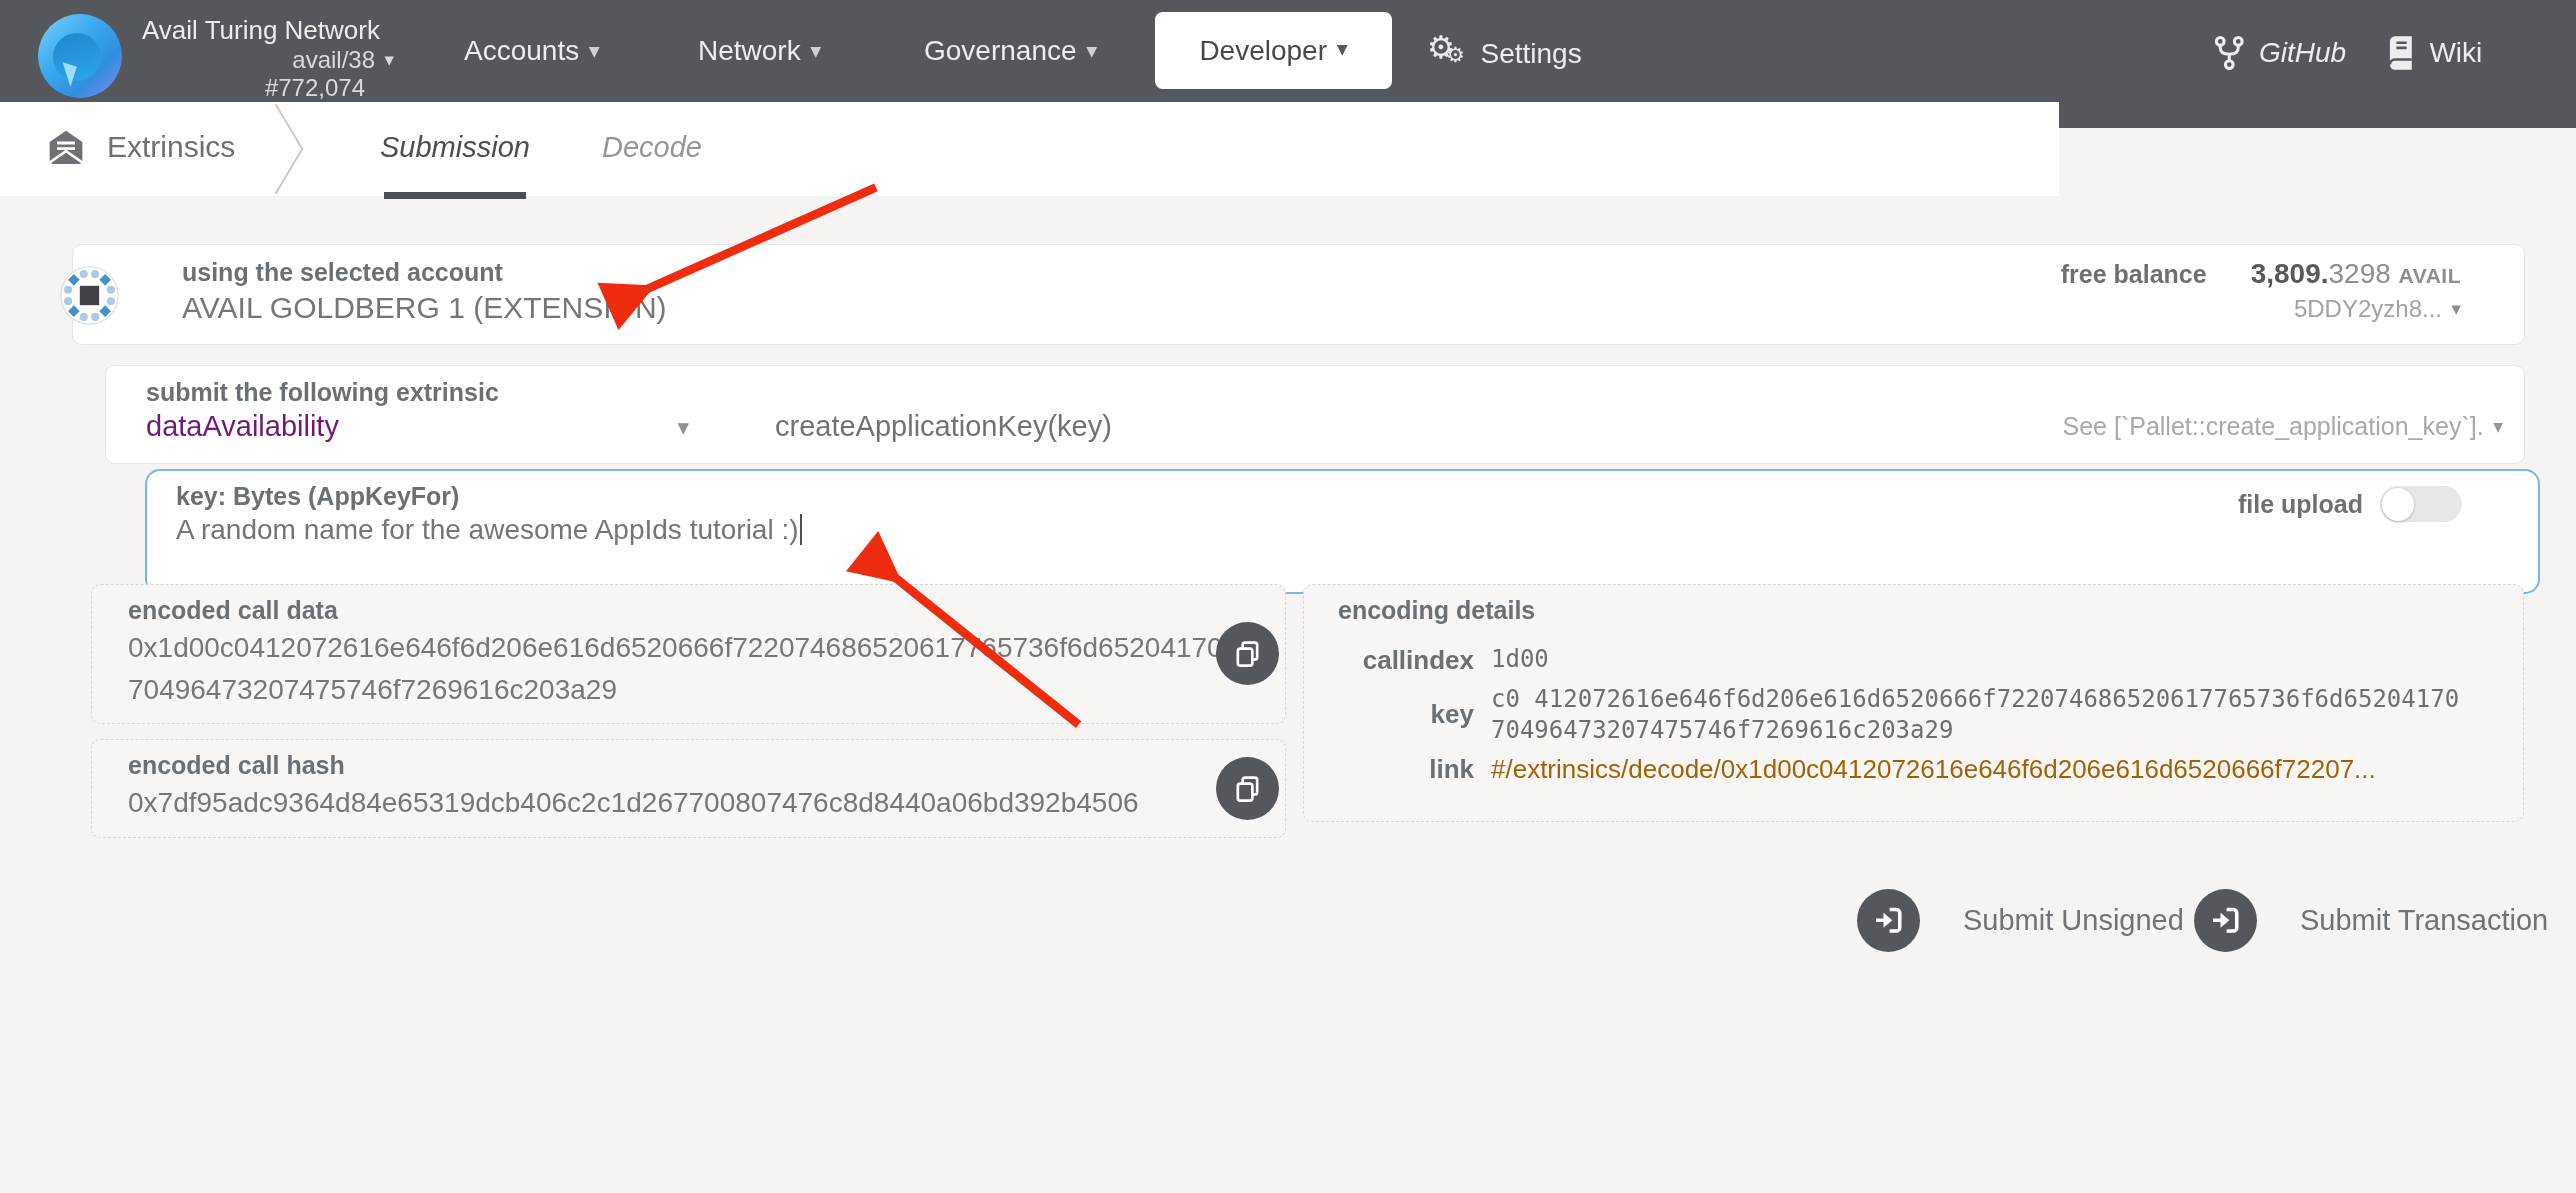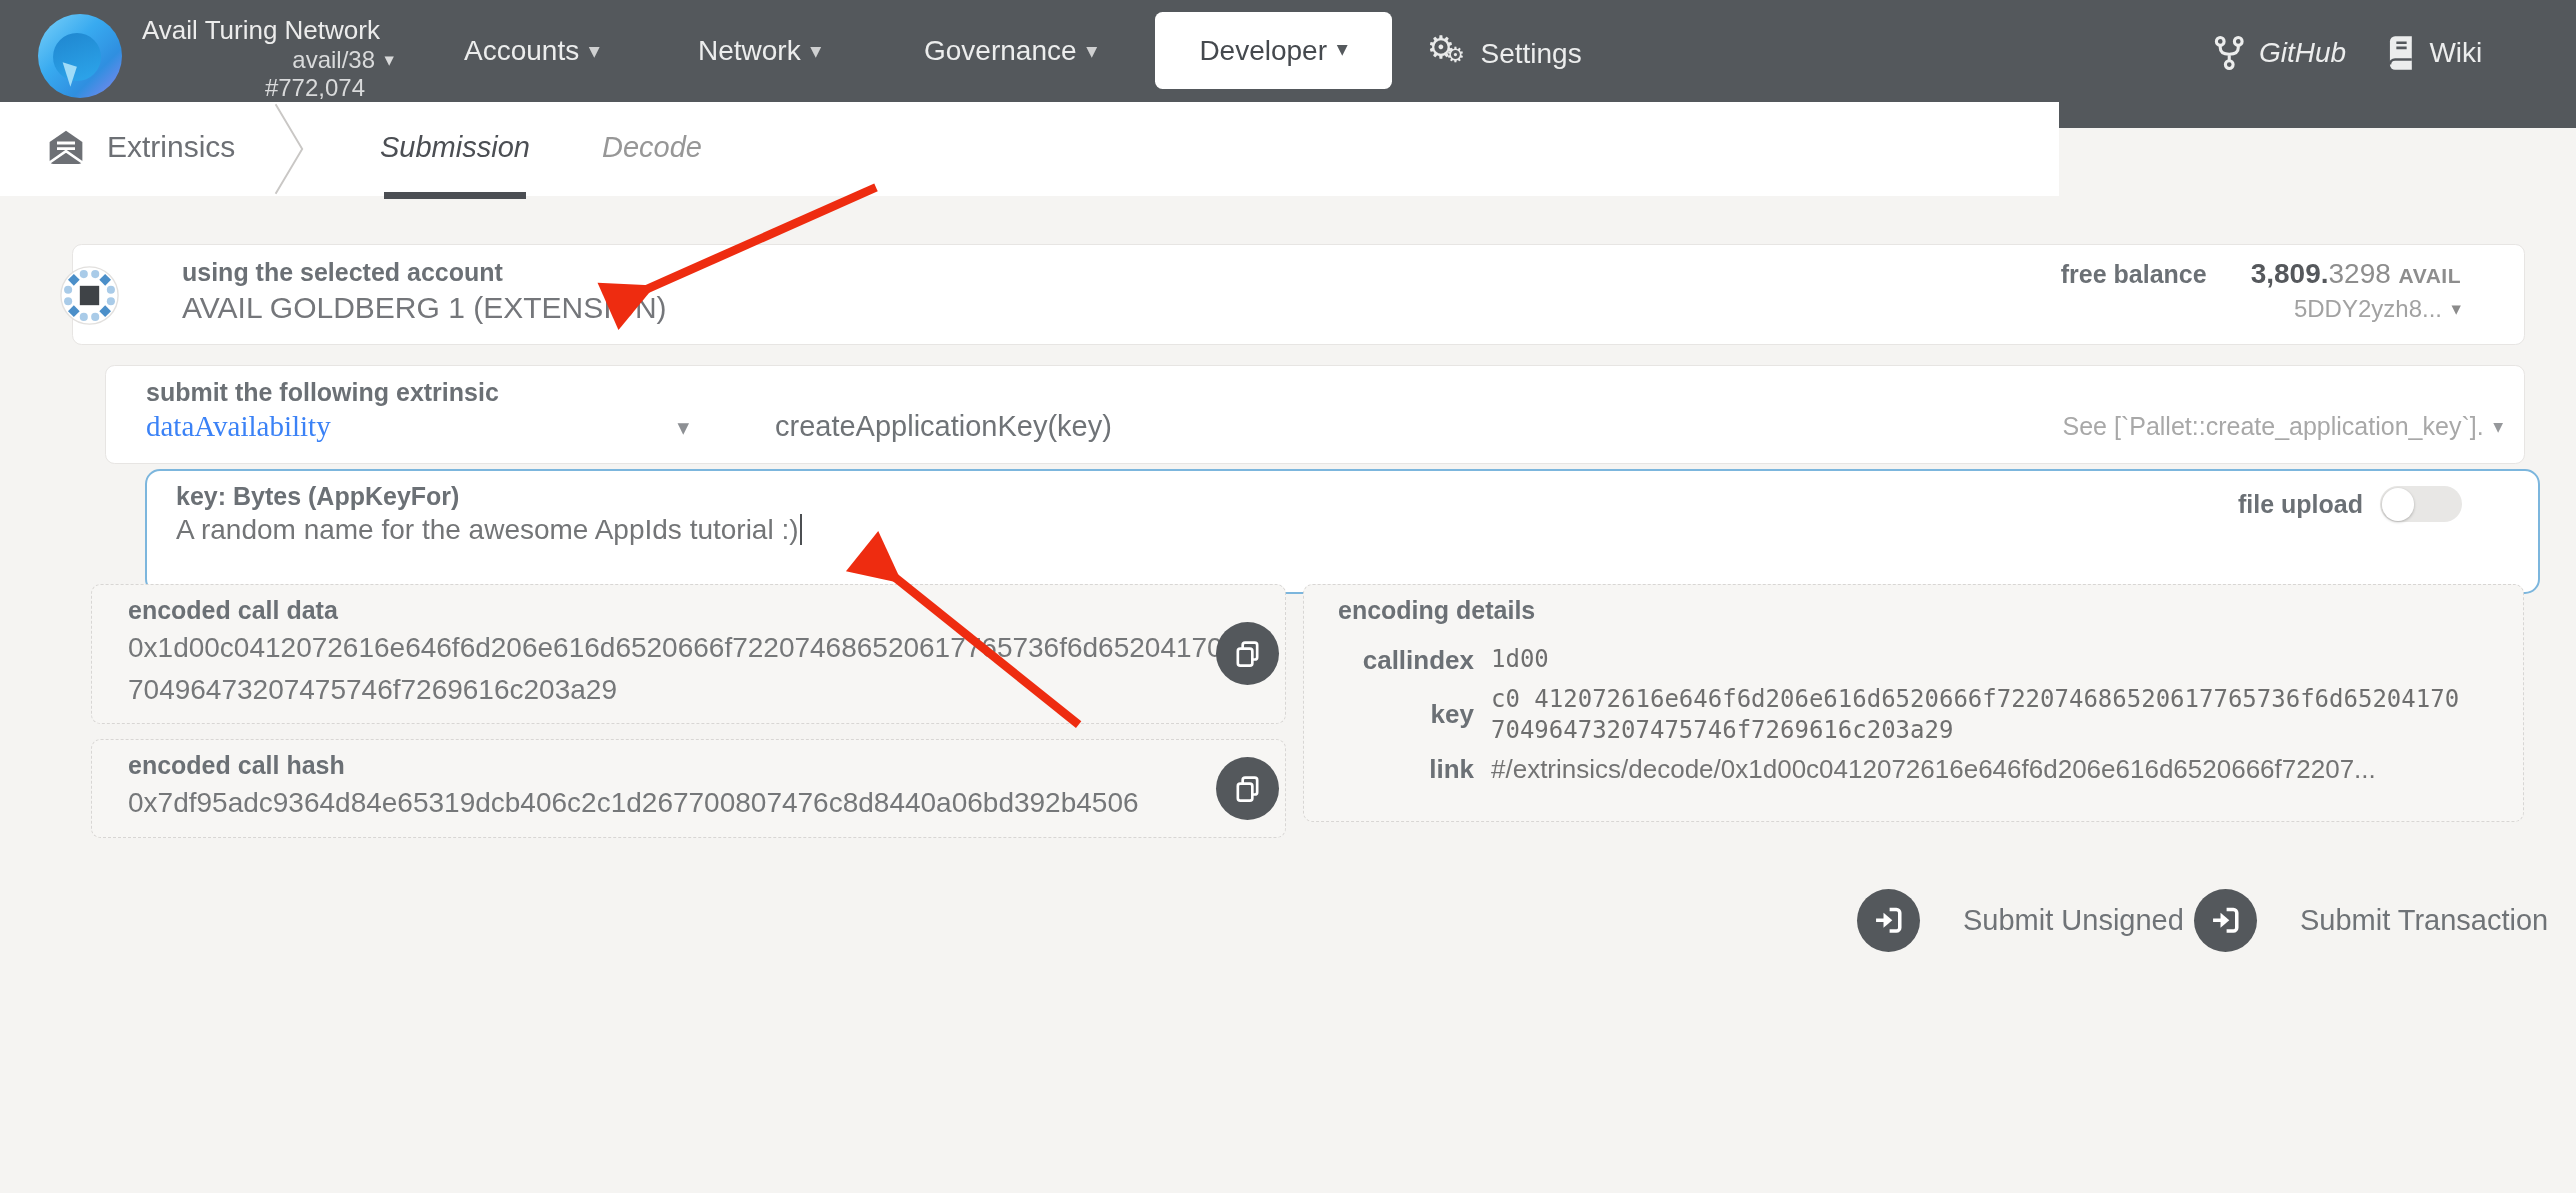--- a/index.html
+++ b/index.html
@@ -55,21 +55,21 @@
   .balance-row { position:absolute; right:63px; top:13.4px; display:flex; gap:44px; align-items:baseline; }
   .balance-val { font-size:28px; color:#8d8d8d; }
   .balance-int { font-weight:bold; color:#55585c; }
   .balance-unit { font-size:21px; font-weight:bold; letter-spacing:0.5px; color:#8d8d8d; }
   .addr-row { position:absolute; right:63px; top:50px; color:#a2a2a2; font-size:24px; }
   .addr-row .caret { color:#8b8b8b; }
 
   
   .extrinsic-card { left:105px; top:365px; width:2420px; height:99px; }
   .ext-label { position:absolute; left:40px; top:11.5px; }
-  .ext-pallet { position:absolute; left:40px; top:44px; font-size:29px; color:#3b82f6;font-family:Liberation Serif, serif; }
+  .ext-pallet { position:absolute; left:40px; top:44px; font-size:29px; color:#701a75; }
   .ext-pallet-caret { position:absolute; left:562px; top:48px; color:#8d9094; font-size:23px; }
   .ext-call { position:absolute; left:669px; top:44px; font-size:29px; color:#6f7377; }
   .ext-doc { position:absolute; right:21px; top:46px; color:#a8a8a8; font-size:25px; }
   .ext-doc .caret { color:#96989b; }
 
   
   .key-input { position:absolute; left:145px; top:469px; width:2395px; height:125px; background:#fff;
                border:2.9px solid #7cb6dd; border-radius:15px; }
   .key-label { position:absolute; left:29px; top:10.5px; }
   .key-value { position:absolute; left:29px; top:43px; font-size:28px; color:#737577; white-space:nowrap; }
@@ -90,21 +90,21 @@
               background:#54585c; display:flex; align-items:center; justify-content:center; cursor:pointer; }
 
   
   .details-card { left:1303px; top:584px; width:1221px; height:238px; padding:10.5px 0 0 34px; }
   .det-title { display:block; margin-bottom:19px; }
   .det-row { display:flex; margin-bottom:7.6px; }
   .det-key-row { align-items:center; }
   .det-label { width:153px; min-width:153px; text-align:right; padding-right:17px; color:#6b7075; font-weight:bold; font-size:26px; line-height:32.5px; }
   .det-mono { font-family:"DejaVu Sans Mono", monospace; font-size:24px; color:#6e6e6e; line-height:31px; }
   .det-keyval { width:971px; word-break:break-all; }
-  .det-link { font-size:26px; color:#737373; line-height:32.5px; white-space:nowrap; cursor:pointer; }
+  .det-link { font-size:26px; color:#a16207; line-height:32.5px; white-space:nowrap; cursor:pointer; }
 
   
   .action { position:absolute; top:889px; display:flex; align-items:center; gap:43px; }
   .act-unsigned { left:1857px; } .act-transaction { left:2194px; }
   .act-icon { width:63px; height:63px; border-radius:50%; background:#54585c; display:flex; align-items:center; justify-content:center; }
   .act-label { font-size:29px; color:#6f7377; }
 
   .arrows { position:absolute; inset:0; pointer-events:none; }
 </style>
 </head>

